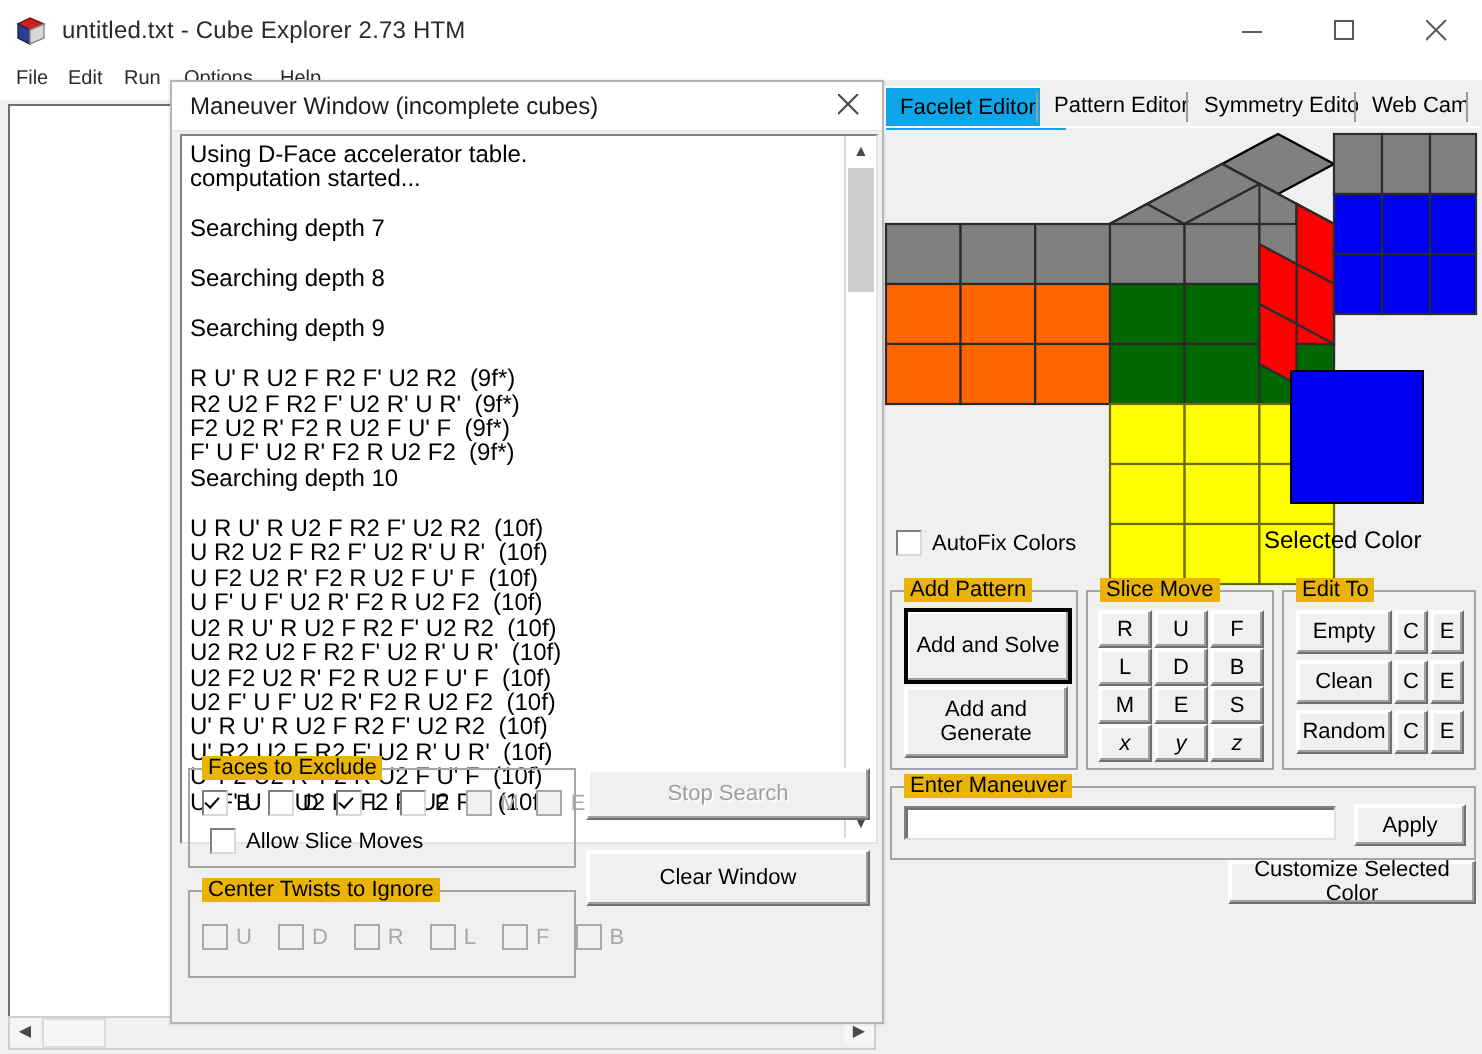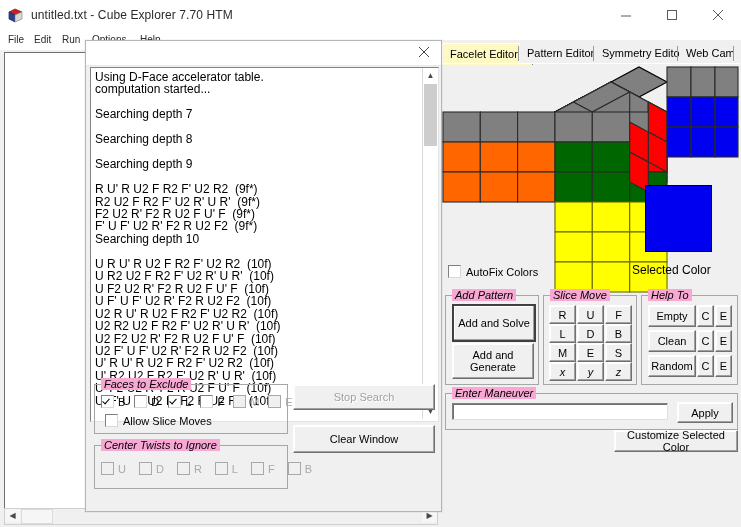--- a/index.html
+++ b/index.html
@@ -30,41 +30,41 @@
      border:1px solid #cfcfcf;}
   .hs-arrow{position:absolute;top:0;width:15px;height:13px;background:#f6f6f6;
      display:flex;align-items:center;justify-content:center;color:#4a4a4a;font-size:8px;}
   .hs-thumb{position:absolute;left:16px;top:0;width:30px;height:13px;background:#f6f6f6;border:1px solid #dcdcdc;}
 
   
   #right{position:absolute;left:440px;top:40px;width:301px;height:487px;background:#f0f0f0;}
   .tabstrip{position:absolute;left:2px;top:3px;width:298px;height:21px;}
   .tab{position:absolute;top:0;height:20px;line-height:20px;font-size:11px;color:#000;
      padding:0 7px;background:#f0f0f0;white-space:nowrap;}
-  .tab.sel{background:#fef9c3;border-left:1px solid #fff;border-top:1px solid #fff;
+  .tab.sel{background:#0ea5e9;border-left:1px solid #fff;border-top:1px solid #fff;
      border-right:1px solid #808080;height:21px;line-height:21px;}
   .tabline{position:absolute;left:2px;top:23px;width:298px;height:1px;background:#fff;}
 
   .cubearea{position:absolute;left:2px;top:26px;width:297px;height:255px;background:#f0f0f0;}
   .cubearea svg{display:block;}
   .cb{width:11px;height:11px;background:#fff;border:1px solid #7f7f7f;
       border-right-color:#d8d8d8;border-bottom-color:#d8d8d8;display:inline-block;position:relative;}
   .cb.checked::after{content:"";position:absolute;left:2px;top:1px;width:3px;height:6px;
       border:solid #000;border-width:0 1.6px 1.6px 0;transform:rotate(42deg);}
   .cb.dis{background:#f0f0f0;border-color:#a9a9a9;}
 
   
   .gb{position:absolute;border:1px solid #a6a6a6;}
-  .gb>.gbt{position:absolute;top:-7px;left:6px;background:#f9a8d4;padding:0 3px;font-size:11px;color:#000;font-style:italic;}
+  .gb>.gbt{position:absolute;top:-7px;left:6px;background:#eab308;padding:0 3px;font-size:11px;color:#000;}
   .btn{background:#f0f0f0;border:1px solid #707070;border-top-color:#fdfdfd;border-left-color:#fdfdfd;
        box-shadow:inset -1px -1px 0 #a0a0a0, inset 1px 1px 0 #ffffff;
        font-size:11px;color:#000;display:flex;align-items:center;justify-content:center;
        font-family:"Liberation Sans", sans-serif;text-align:center;}
   .btn.dis{color:#a0a0a0;text-shadow:1px 1px 0 #fff;}
-  .btn.def{border:2px solid #404040;}
+  .btn.def{border:2px solid #000000;}
   .txtfield{background:#fff;border:1px solid #808080;border-right-color:#dfdfdf;border-bottom-color:#dfdfdf;
        box-shadow:inset 1px 1px 0 #707070;}
 
   
   #dlg{position:absolute;left:85px;top:40px;width:355px;height:470px;background:#f0f0f0;
        border:1px solid #b5b5b5;box-shadow:0 0 0 1px rgba(0,0,0,.04);}
   .dlg-title{position:absolute;left:0;top:0;width:355px;height:24px;background:#fff;border-bottom:1px solid #e8e8e8;}
   .dlg-title .t{position:absolute;left:9px;top:5px;font-size:12px;color:#1b1b1b;}
   .dlg-close{position:absolute;right:0;top:0;width:34px;height:23px;display:flex;align-items:center;justify-content:center;color:#444;}
 
@@ -88,21 +88,21 @@
 <div id="app">
 
   <div class="win-titlebar">
     <div class="win-icon">
       <svg width="15" height="15" viewBox="0 0 15 15">
         <polygon points="1,4 7,1 14,4 7,7" fill="#cc2222" stroke="#7a1010" stroke-width=".7"></polygon>
         <polygon points="1,4 7,7 7,14 1,11" fill="#2b3f8f" stroke="#16245c" stroke-width=".7"></polygon>
         <polygon points="14,4 7,7 7,14 14,11" fill="#d8d8d8" stroke="#8a8a8a" stroke-width=".7"></polygon>
       </svg>
     </div>
-    <div class="win-title">untitled.txt - Cube Explorer 7.70 HTM</div>
+    <div class="win-title">untitled.txt - Cube Explorer 2.73 HTM</div>
     <div class="win-btns">
       <div class="win-btn">
         <svg width="11" height="11">
             <line x1="0" y1="6" x2="10" y2="6" stroke="#5a5a5a" stroke-width="1"></line>
           </svg>
       </div>
       <div class="win-btn">
         <svg width="11" height="11">
             <rect x="0.5" y="0.5" width="9" height="9" fill="none" stroke="#5a5a5a" stroke-width="1"></rect>
           </svg>
@@ -276,21 +276,21 @@
       <div class="btn" style="position:absolute;left:61px;top:28px;width:25px;height:17px">B</div>
       <div class="btn" style="position:absolute;left:5px;top:47px;width:25px;height:17px">M</div>
       <div class="btn" style="position:absolute;left:33px;top:47px;width:25px;height:17px">E</div>
       <div class="btn" style="position:absolute;left:61px;top:47px;width:25px;height:17px">S</div>
       <div class="btn" style="position:absolute;left:5px;top:66px;width:25px;height:17px;font-style:italic">x</div>
       <div class="btn" style="position:absolute;left:33px;top:66px;width:25px;height:17px;font-style:italic">y</div>
       <div class="btn" style="position:absolute;left:61px;top:66px;width:25px;height:17px;font-style:italic">z</div>
     </div>
 
     <div class="gb" style="left:201px;top:255px;width:95px;height:88px">
-      <span class="gbt">Help To</span>
+      <span class="gbt">Edit To</span>
       <div class="btn" style="position:absolute;left:6px;top:9px;width:46px;height:20px">Empty</div>
       <div class="btn" style="position:absolute;left:55px;top:9px;width:15px;height:20px">C</div>
       <div class="btn" style="position:absolute;left:73px;top:9px;width:15px;height:20px">E</div>
 
       <div class="btn" style="position:absolute;left:6px;top:34px;width:46px;height:20px">Clean</div>
       <div class="btn" style="position:absolute;left:55px;top:34px;width:15px;height:20px">C</div>
       <div class="btn" style="position:absolute;left:73px;top:34px;width:15px;height:20px">E</div>
 
       <div class="btn" style="position:absolute;left:6px;top:59px;width:46px;height:20px">Random</div>
       <div class="btn" style="position:absolute;left:55px;top:59px;width:15px;height:20px">C</div>
@@ -302,20 +302,21 @@
       <input class="txtfield" type="text" style="position: absolute; left: 6px; top: 9px; width: 216px; height: 17px; font-size: 11px; padding: 0px 3px; box-sizing: border-box; font-family: &quot;Liberation Sans&quot;, sans-serif;" value="">
       <div class="btn" style="position:absolute;left:231px;top:8px;width:54px;height:19px">Apply</div>
     </div>
 
     <div class="btn" style="position:absolute;left:174px;top:390px;width:122px;height:20px">Customize Selected Color</div>
 
   </div>
 
   <div id="dlg">
     <div class="dlg-title">
+      <div class="t">Maneuver Window (incomplete cubes)</div>
       <div class="dlg-close">
         <svg width="11" height="11">
             <line x1="0" y1="0" x2="10" y2="10" stroke="#444" stroke-width="1"></line>
             <line x1="10" y1="0" x2="0" y2="10" stroke="#444" stroke-width="1"></line>
           </svg>
       </div>
     </div>
 
     <div class="listbox">
       <div class="listtext" id="logtext">Using D-Face accelerator table.

